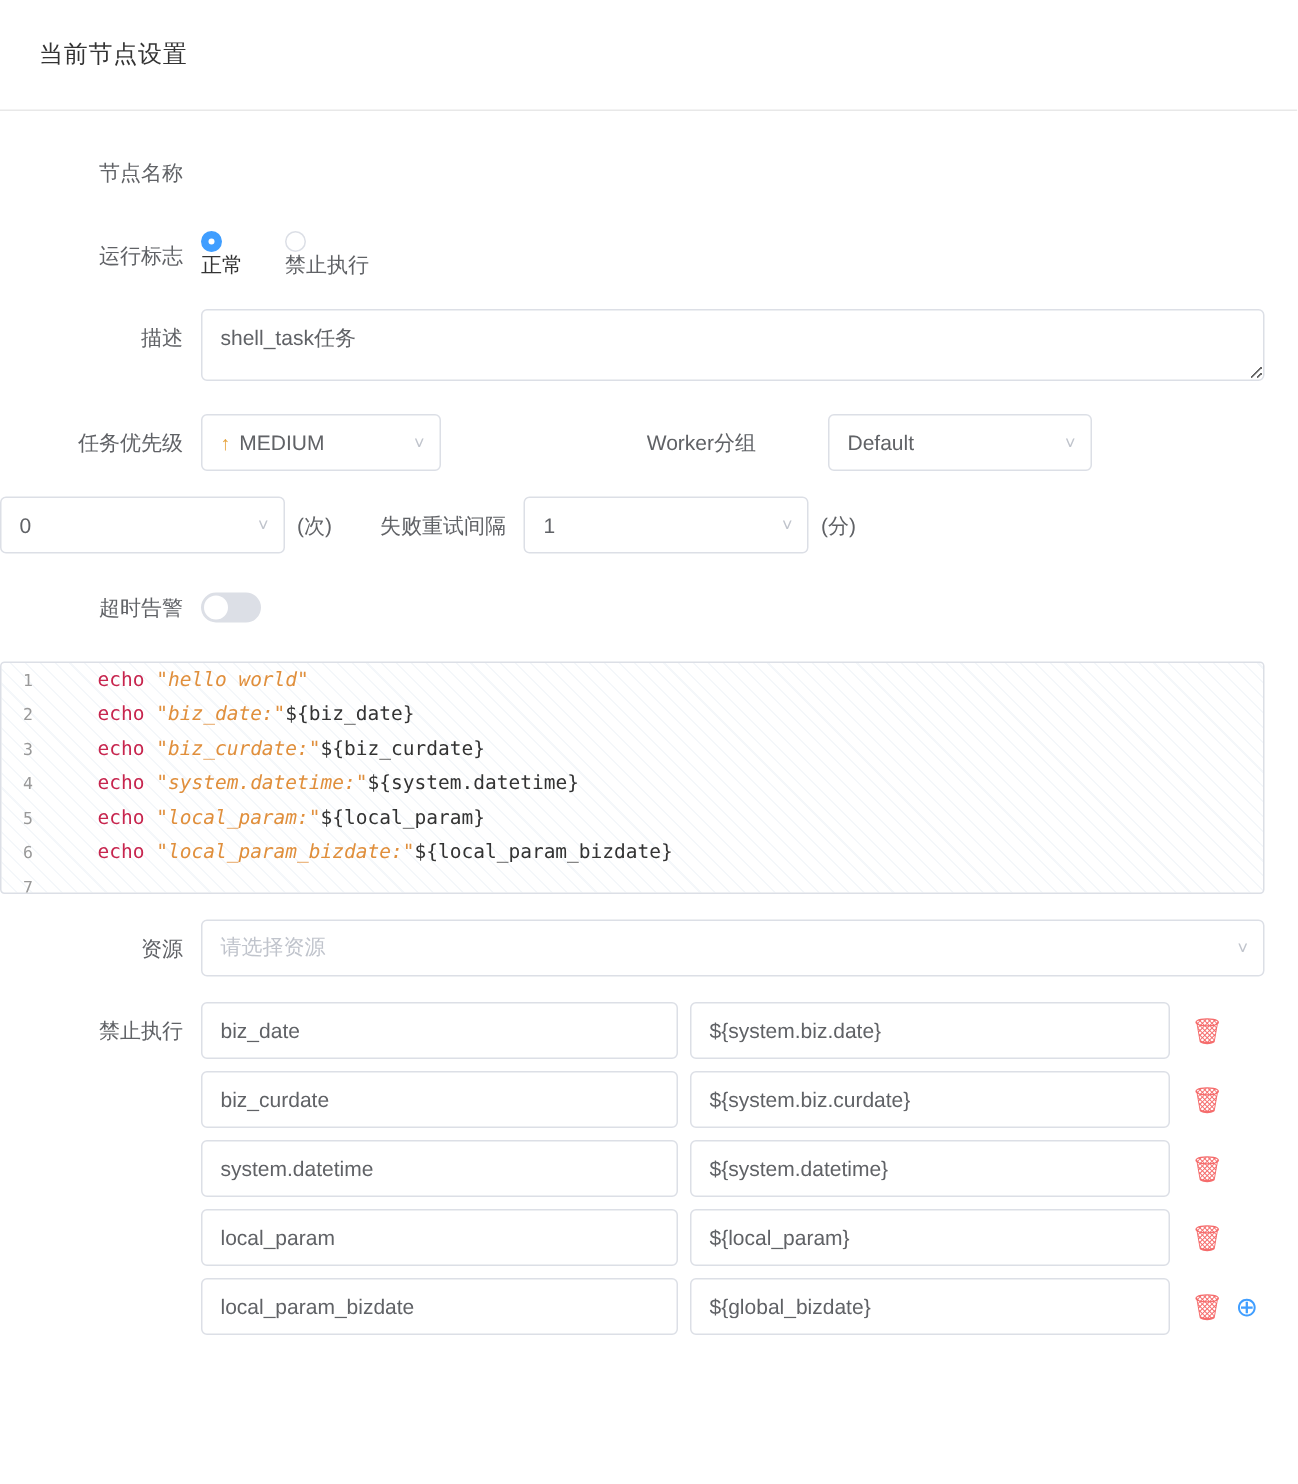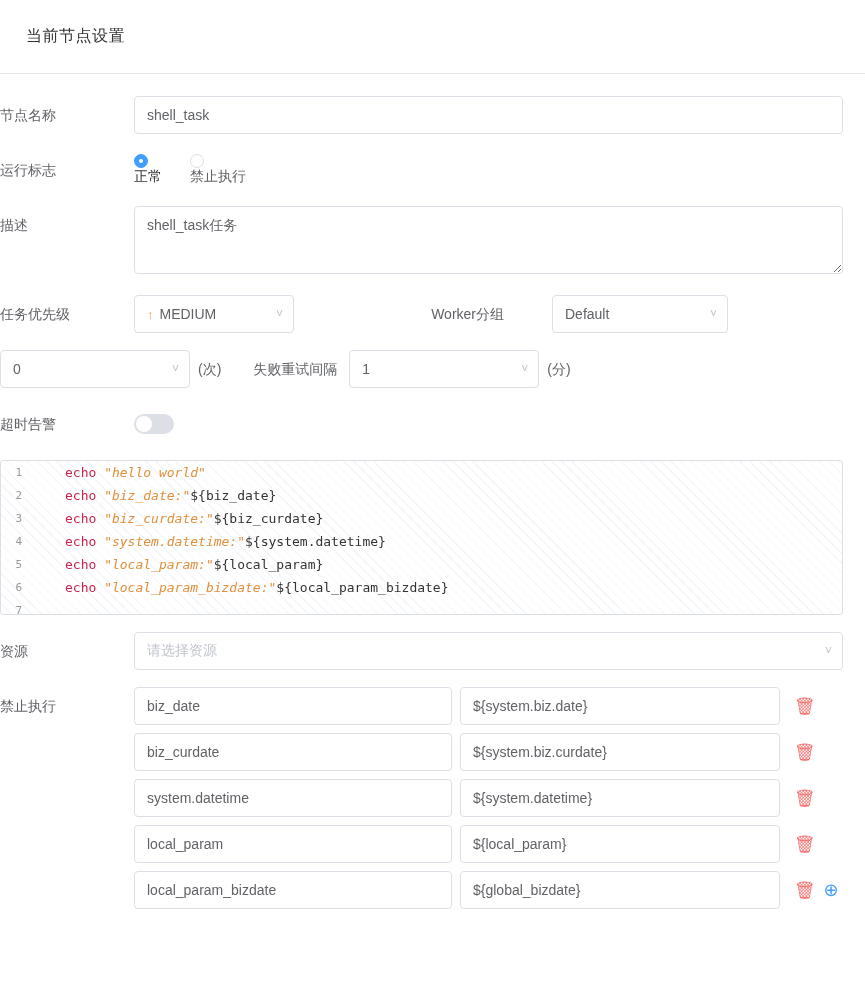--- a/index.html
+++ b/index.html
@@ -34,20 +34,21 @@
     padding: 22px 22px 0 0;
   }
   .row {
     display: flex;
     align-items: flex-start;
     margin-bottom: 17px;
   }
   .label {
     width: 134px;
     min-width: 134px;
+    text-align: right;
     padding-right: 12px;
     font-size: 14px;
     color: #606266;
     line-height: 38px;
   }
   .field { flex: 1; }
   .input {
     width: 100%;
     height: 38px;
     border: 1px solid #dcdfe6;
@@ -55,21 +56,21 @@
     padding: 0 12px;
     font-size: 14px;
     color: #606266;
     font-family: "Liberation Sans", sans-serif;
     background: #fff;
     outline: none;
   }
   .input::placeholder { color: #c0c4cc; }
   .textarea {
     width: 100%;
-    height: 68px;
+    height: 48px;
     border: 1px solid #dcdfe6;
     border-radius: 4px;
     padding: 8px 12px;
     font-size: 14px;
     color: #606266;
     font-family: "Liberation Sans", sans-serif;
     resize: vertical;
     outline: none;
     line-height: 20px;
   }
@@ -218,23 +219,20 @@
 <div class="page">
 
   <div class="dialog-header">
     <span class="dialog-title">当前节点设置</span>
   </div>
 
   <div class="form">
 
     <div class="row">
       <div class="label">节点名称</div>
-      <div class="field">
-        <input class="input" type="text" value="shell_task" style="">
-      </div>
     </div>
 
     <div class="row">
       <div class="label">运行标志</div>
       <div class="field">
         <div class="radio-group">
           <div class="radio checked">
             <span class="dot"></span>
             <span class="txt">正常</span>
           </div>

